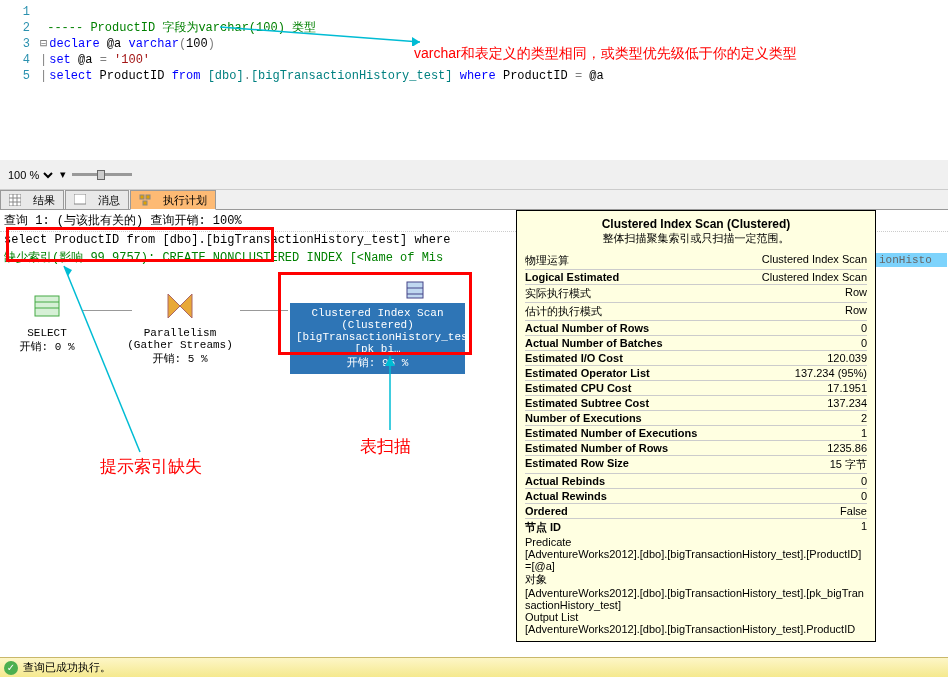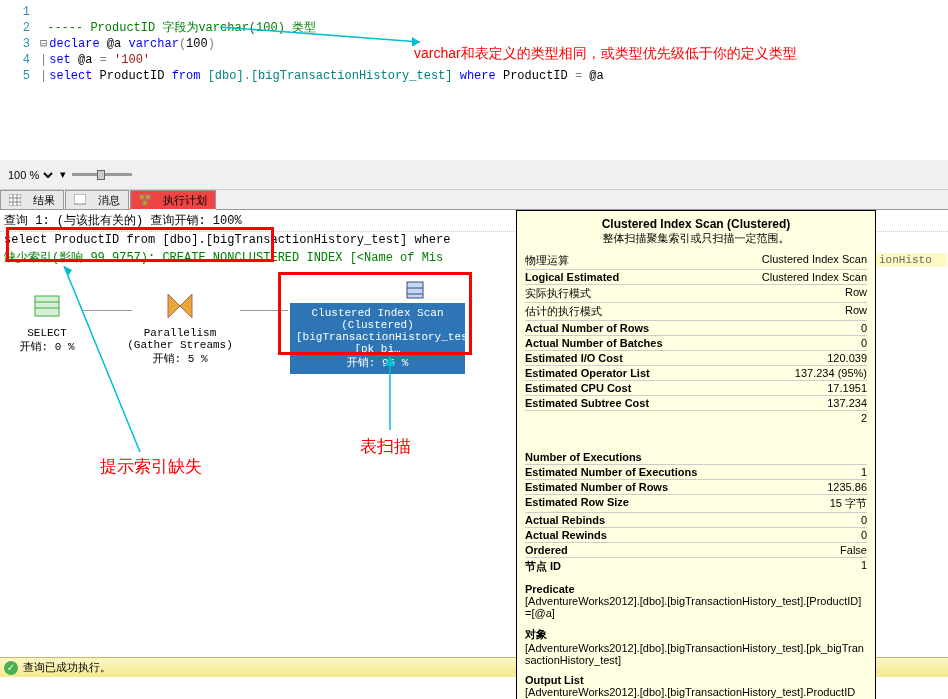--- a/index.html
+++ b/index.html
@@ -14,43 +14,43 @@
 .c-teal { color: #008080; }
 .c-gray { color: #808080; }
 .c-black { color: #000; }
 .arrow2 { position: absolute; top: 45px; left: 414px; color: #ff0000; font-size: 14px; font-family: SimSun, sans-serif; white-space: nowrap; }
 .zoom-bar { padding: 2px 4px; font-size: 11px; background: #f0f0f0; border-bottom: 1px solid #ccc; height: 30px; display: flex; align-items: center; font-family: Tahoma, sans-serif; }
 .zoom-bar select { font-size: 11px; border: none; background: transparent; }
 .zoom-slider { width: 60px; height: 3px; background: #999; margin-left: 6px; position: relative; }
 .zoom-handle { position: absolute; left: 25px; top: -3px; width: 8px; height: 10px; background: #ccc; border: 1px solid #666; }
 .tabs { display: flex; background: #f0f0f0; border-bottom: 1px solid #999; height: 20px; font-family: Tahoma, SimSun, sans-serif; font-size: 11px; }
 .tab { padding: 2px 8px; border: 1px solid #999; border-bottom: none; margin-right: 1px; background: #e8e8e8; cursor: pointer; display: flex; align-items: center; gap: 12px; }
-.tab.active { background: #ef4444; border-bottom: 1px solid #fff; margin-bottom: -1px; }
+.tab.active { background: #fdba74; border-bottom: 1px solid #fff; margin-bottom: -1px; }
 .tab-icon { width: 12px; height: 12px; display: inline-block; }
 .plan-area { position: relative; background: #fff; height: 460px; font-family: "Courier New", monospace; }
 .query-header { padding: 2px 4px; font-size: 12px; border-bottom: 1px dotted #ccc; }
 .query-text { padding: 1px 4px; font-size: 12px; color: #000; white-space: nowrap; }
 .missing-index { padding: 1px 4px; font-size: 12px; color: #008000; white-space: nowrap; }
 .redbox { position: absolute; border: 3px solid #f00; }
 .node { position: absolute; text-align: center; font-size: 11px; font-family: "Courier New", monospace; }
 .node-icon { width: 32px; height: 32px; margin: 0 auto 2px auto; }
 .bluebox { position: absolute; background: #2e75b6; color: #fff; font-size: 11px; text-align: center; padding: 4px 6px; font-family: "Courier New", monospace; }
 .tooltip { position: absolute; left: 516px; top: 0px; width: 360px; background: #ffffe1; border: 1px solid #000; padding: 6px 8px; font-family: Tahoma, SimSun, sans-serif; font-size: 11px; z-index: 10; }
 .tooltip-title { text-align: center; font-weight: bold; font-size: 12px; }
 .tooltip-sub { text-align: center; margin-bottom: 6px; }
 .tooltip-row { display: flex; justify-content: space-between; border-top: 1px solid #ccc; padding: 1px 0; }
 .tooltip-row.nb { border-top: none; }
-.tooltip-section { font-weight: bold; margin-top: 8px; }
+.tooltip-section { font-weight: normal; }
 .tooltip-text { word-break: break-all; }
 .annot { position: absolute; color: #ff0000; font-family: SimSun, sans-serif; font-size: 17px; text-align: right; }
 .status-bar { position: absolute; bottom: 22px; left: 0; width: 100%; height: 20px; background: linear-gradient(#fdf6c7, #f5e98e); border-top: 1px solid #c9b86a; display: flex; align-items: center; padding-left: 4px; gap: 5px; font-family: Tahoma, SimSun, sans-serif; font-size: 11px; }
 .status-icon { width: 14px; height: 14px; border-radius: 50%; background: #4caf50; display: inline-flex; align-items: center; justify-content: center; color: #fff; font-size: 10px; }
 .conn-line { position: absolute; border-top: 1px solid #999; }
 .pipe { color: #808080; }
-.truncated-row { position: absolute; top: 43px; left: 875px; background: #fef9c3; padding: 1px 4px; font-size: 11px; color: #666; font-family: "Courier New", monospace; width: 72px; overflow: hidden; white-space: nowrap; }
+.truncated-row { position: absolute; top: 43px; left: 875px; background: #7dd3fc; padding: 1px 4px; font-size: 11px; color: #666; font-family: "Courier New", monospace; width: 72px; overflow: hidden; white-space: nowrap; }
 .svg-arrow { position: absolute; pointer-events: none; }
 </style>
 </head>
 <body>
 
 <div class="editor">
   <div id="editor-lines">
       <div class="line">
         <span class="lnum">1</span>
         <span class="code"><span> </span></span>
@@ -208,21 +208,21 @@
         </div>
         <div class="tooltip-row">
           <span style="font-weight: bold;">Estimated CPU Cost</span>
           <span>17.1951</span>
         </div>
         <div class="tooltip-row">
           <span style="font-weight: bold;">Estimated Subtree Cost</span>
           <span>137.234</span>
         </div>
         <div class="tooltip-row">
-          <span style="font-weight: bold; margin-top: 39px;">Number of Executions</span>
+          <span style="font-weight: bold;">Number of Executions</span>
           <span>2</span>
         </div>
         <div class="tooltip-row">
           <span style="font-weight: bold;">Estimated Number of Executions</span>
           <span>1</span>
         </div>
         <div class="tooltip-row">
           <span style="font-weight: bold;">Estimated Number of Rows</span>
           <span>1235.86</span>
         </div>

